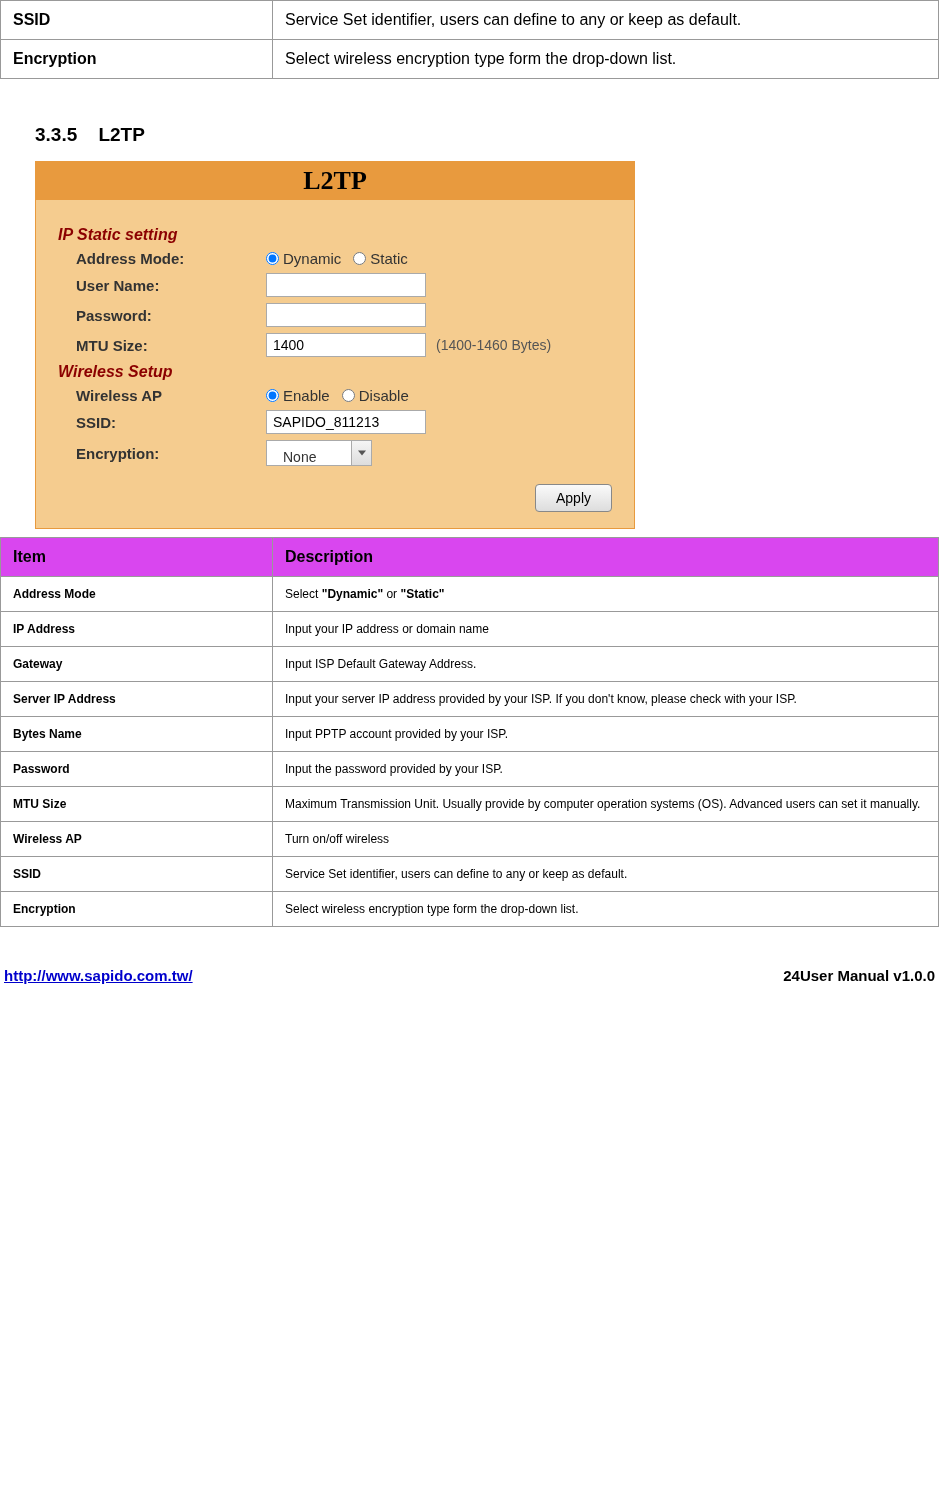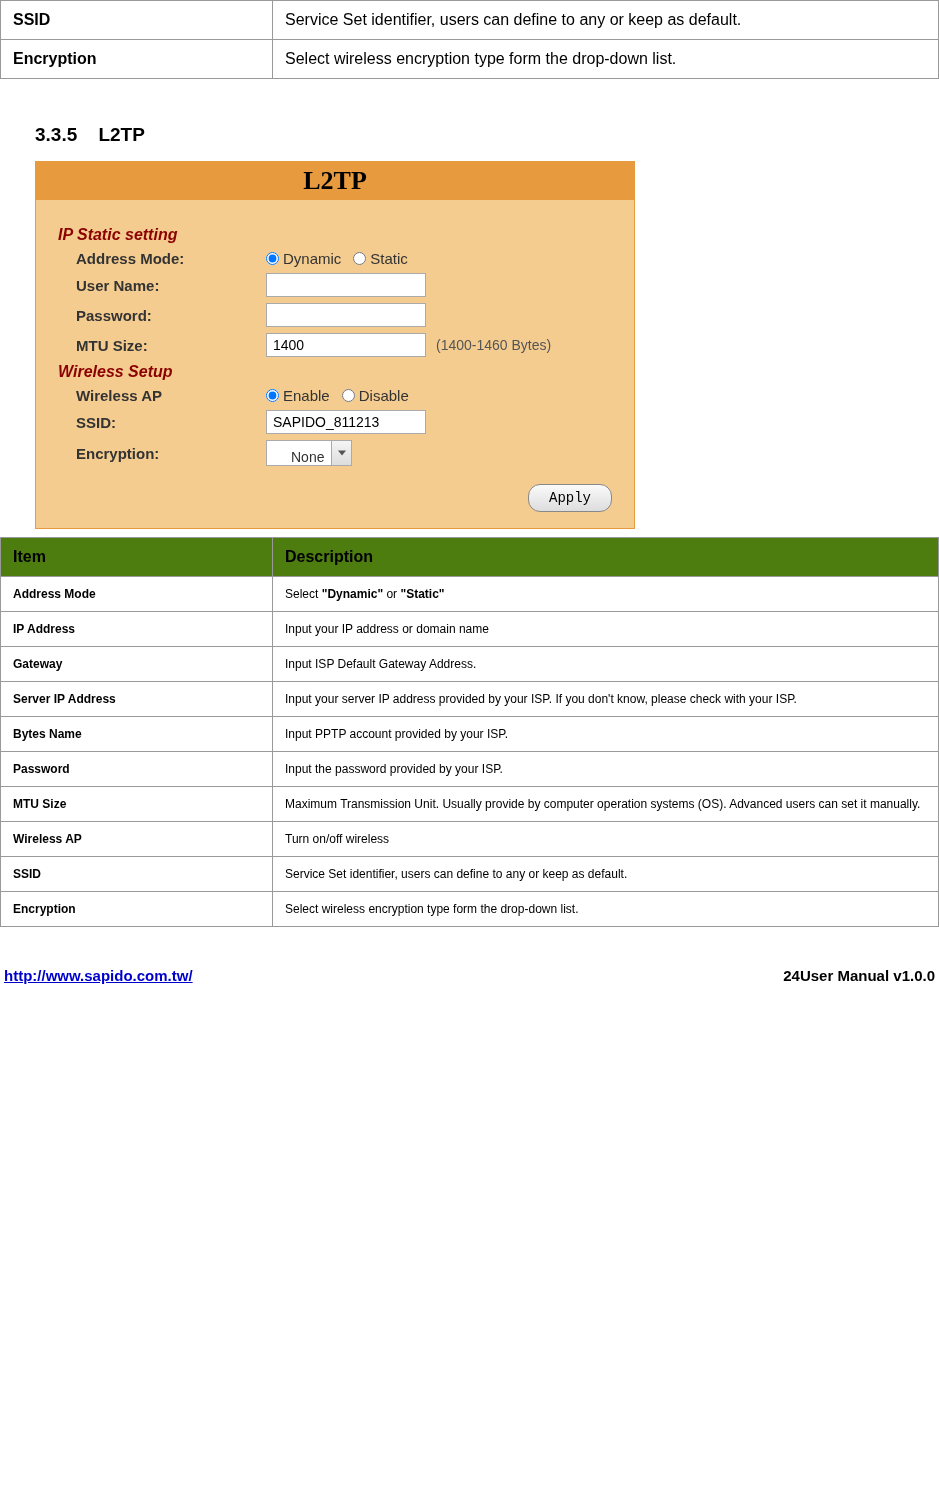--- a/index.html
+++ b/index.html
@@ -94,55 +94,54 @@
     .radio-group label { display: flex; align-items: center; gap: 4px; }
     .select-wrap {
       display: inline-flex;
       align-items: center;
       background: #fff;
       border: 1px solid #aaa;
       height: 26px;
       position: relative;
     }
     .select-wrap .sel-text {
-      padding: 0 24px;
+      padding: 0 16px;
       font-size: 14px;
-      width: 64px;
+      width: 84px;
       font-weight: normal;
       margin-top: 7px;
     }
     .select-wrap .sel-btn {
       width: 20px;
       height: 24px;
       border-left: 1px solid #aaa;
       background: linear-gradient(#f5f5f5, #ddd);
       display: flex;
       align-items: center;
       justify-content: center;
     }
     .select-wrap .sel-btn svg { width: 8px; height: 6px; }
     .apply-btn {
       float: right;
       margin-top: 12px;
       padding: 5px 20px;
       background: linear-gradient(#fafafa, #ddd);
       border: 1px solid #888;
-      border-radius: 12px;
+      border-radius: 4px;
       font-size: 14px;
       cursor: pointer;
-      font-family: Liberation Mono, monospace;
     }
     .clearfix::after { content: ""; display: block; clear: both; }
     .desc-table {
       width: 100%;
       border-collapse: collapse;
       margin-top: 6px;
     }
     .desc-table th {
-      background: #4d7c0f;
+      background: #d946ef;
       border: 1px solid #999;
       padding: 10px 12px;
       text-align: left;
       font-size: 16px;
     }
     .desc-table td {
       border: 1px solid #999;
       padding: 10px 12px;
       font-size: 12px;
       vertical-align: top;

